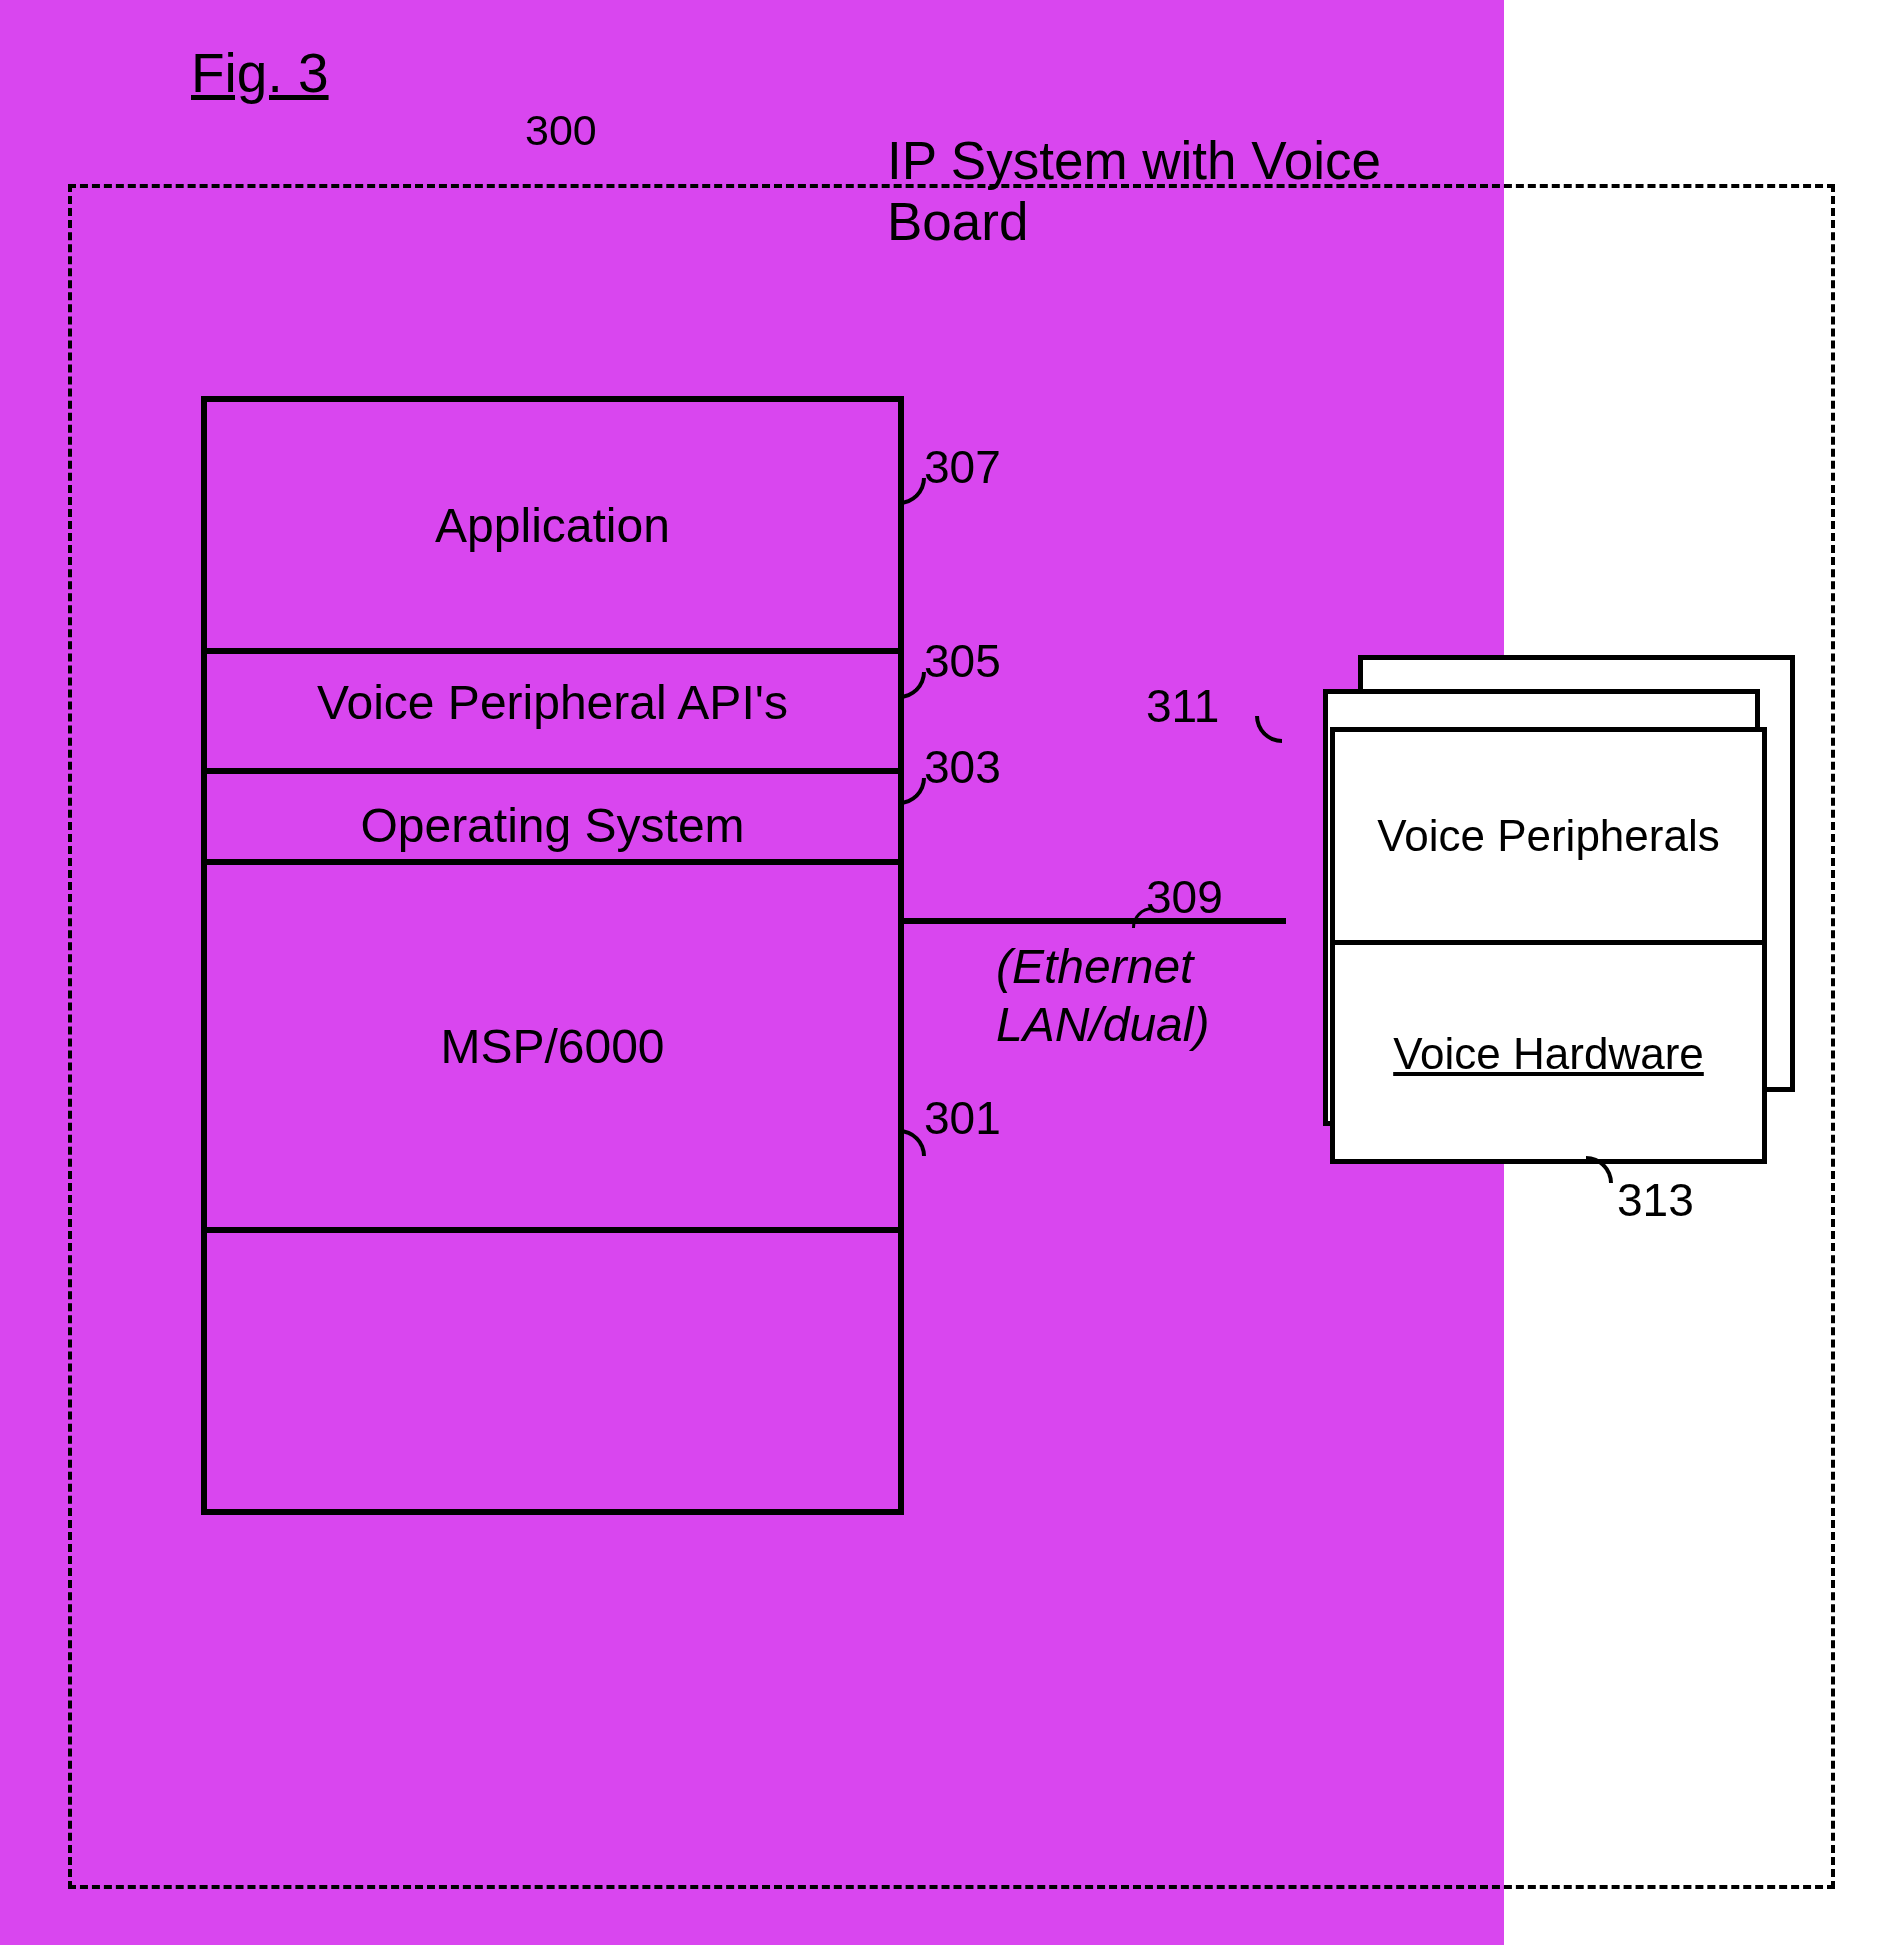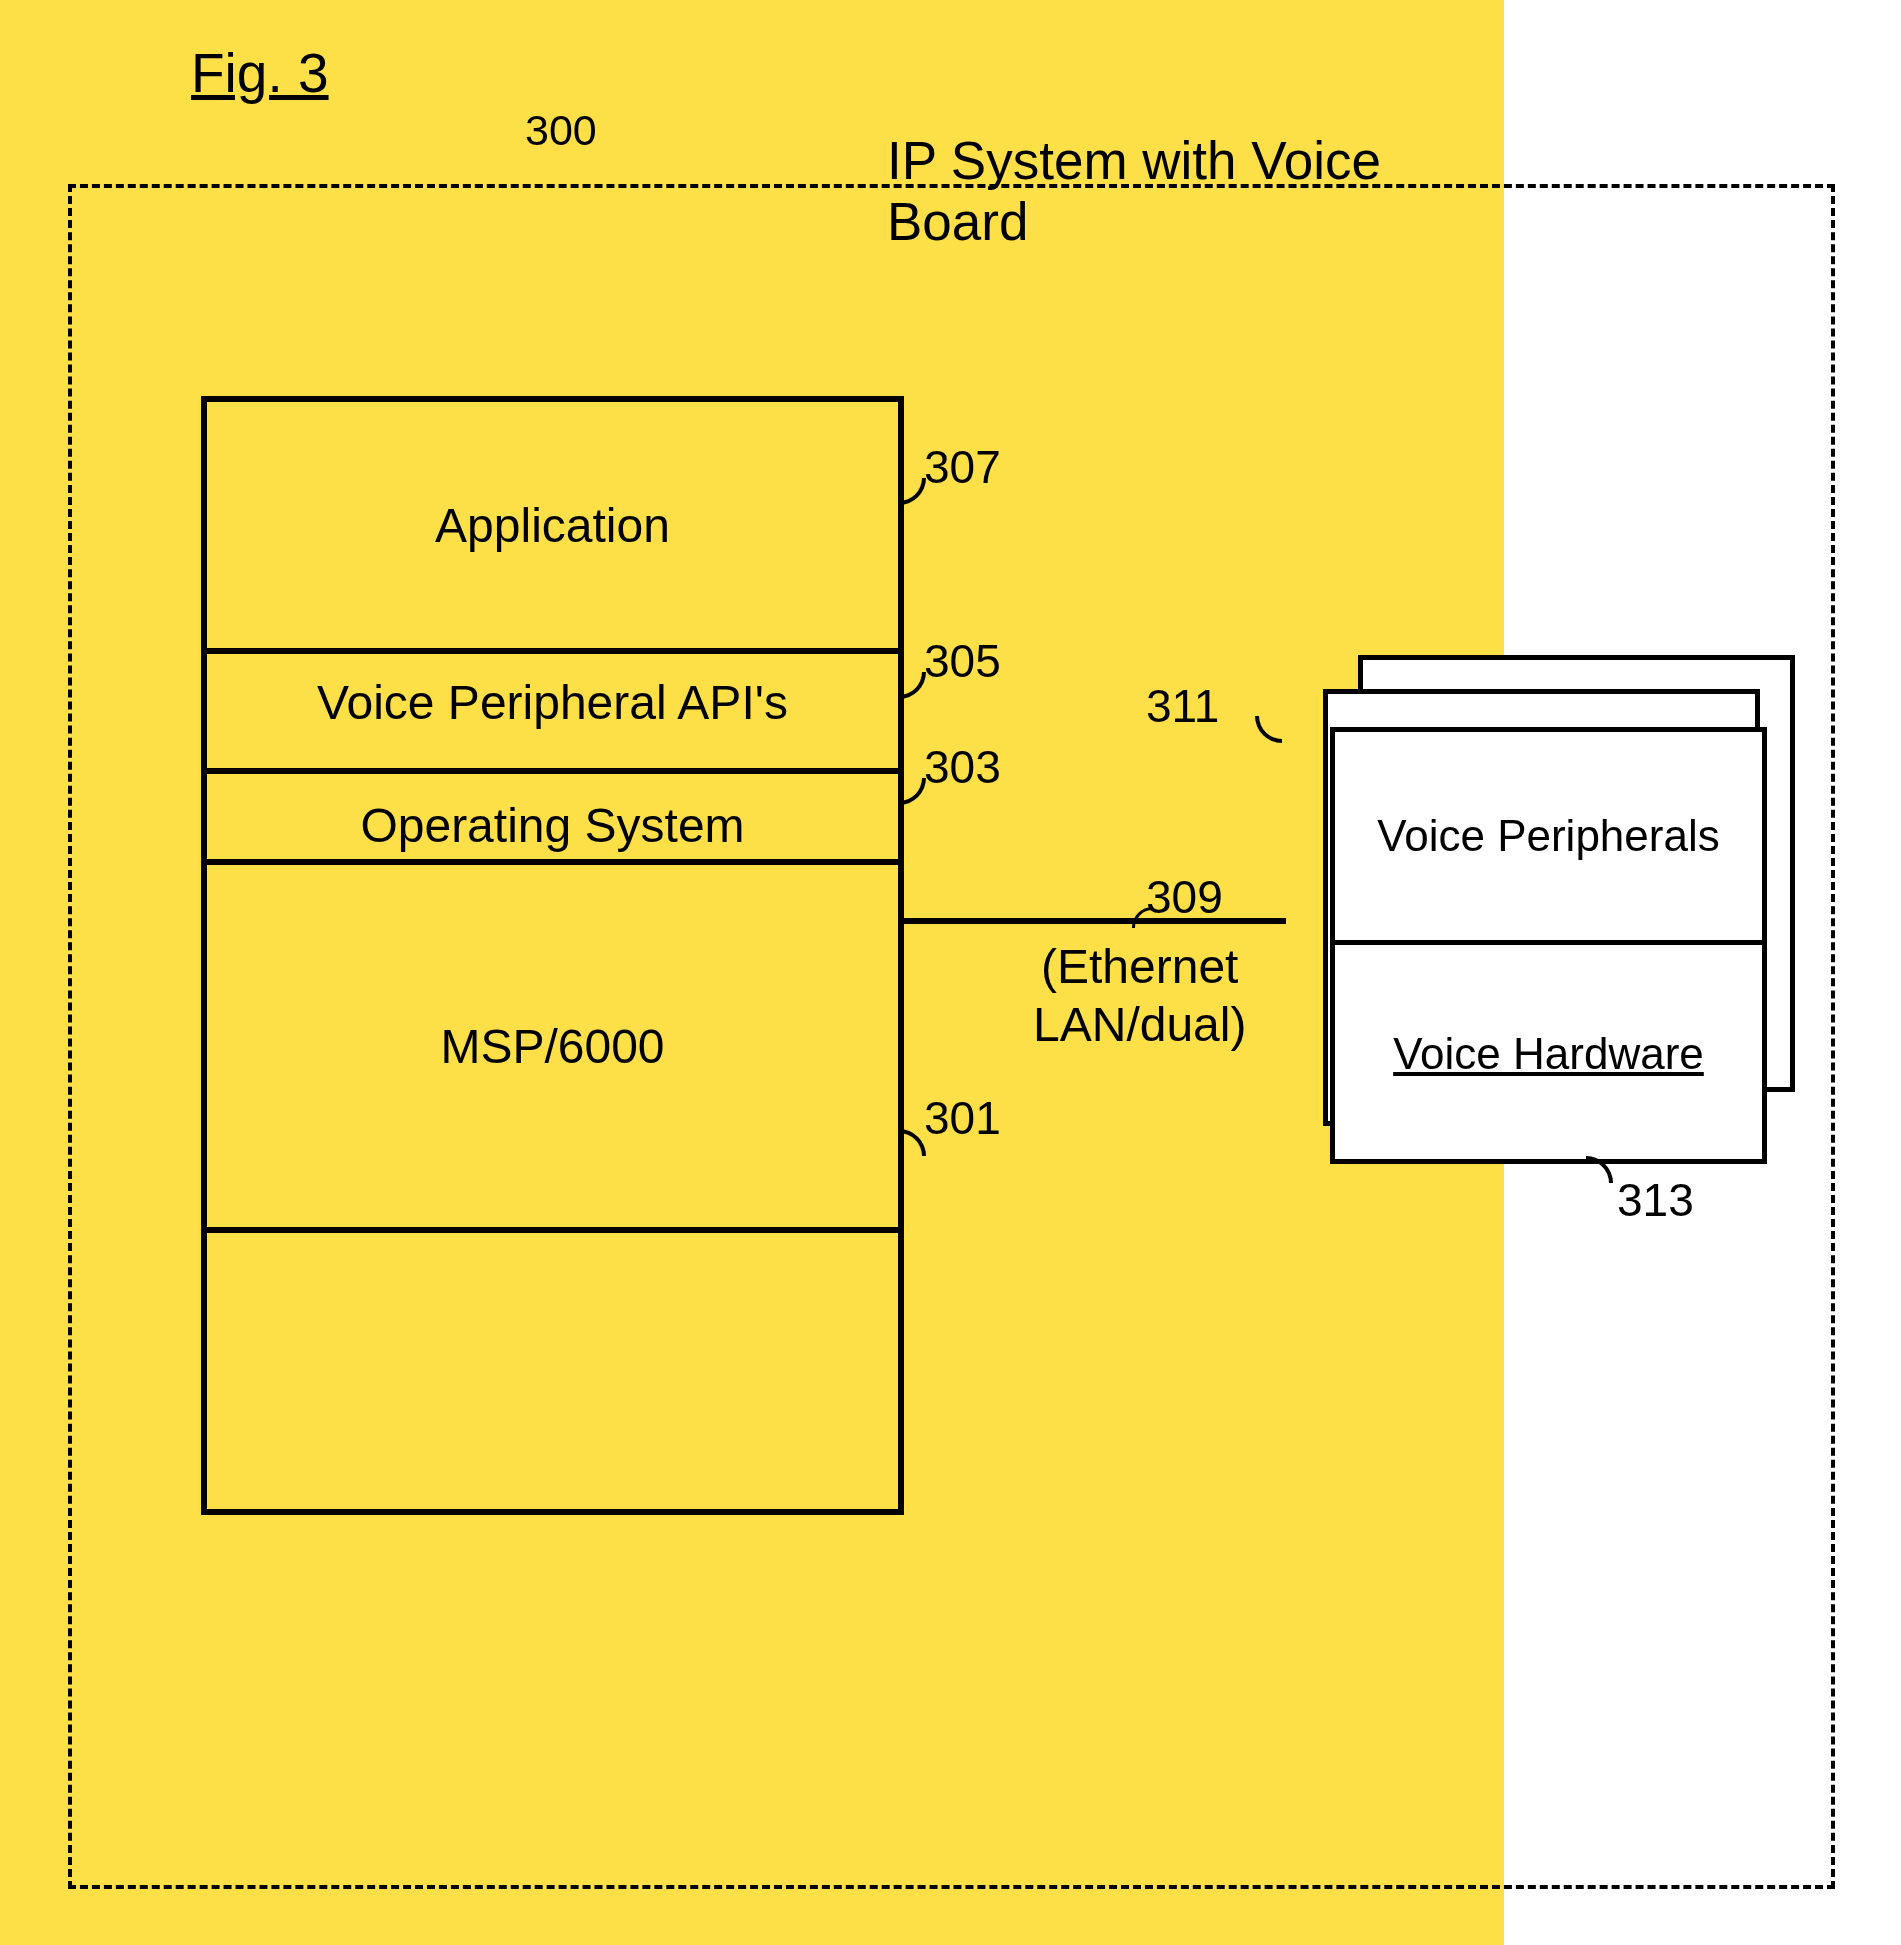--- a/index.html
+++ b/index.html
@@ -5,21 +5,21 @@
   html, body {
     margin: 0;
     padding: 0;
     background: #fff;
     font-family: Arial, Helvetica, sans-serif;
   }
   .page {
     position: relative;
     width: 1504px;
     height: 1946px;
-    background: #fde047;
+    background: #d946ef;
   }
   .fig-label {
     position: absolute;
     left: 191px;
     top: 41px;
     font-size: 55px;
     text-decoration: underline;
   }
   .ref-300 {
     position: absolute;
@@ -119,25 +119,26 @@
     width: 20.5px;
     height: 20.5px;
     border: 3.4px solid #000;
     border-right: none;
     border-bottom: none;
     border-top-left-radius: 20.5px;
     box-sizing: border-box;
   }
   .eth-label-text {
     position: absolute;
-    left: 1033px;
+    left: 996px;
     top: 938px;
     font-size: 48px;
-    text-align: center;
+    text-align: left;
     line-height: 1.2;
+    font-style: italic;
   }
 
   
   .card {
     position: absolute;
     width: 437px;
     height: 437px;
     border: 5.5px solid #000;
     background: #fff;
     box-sizing: border-box;

